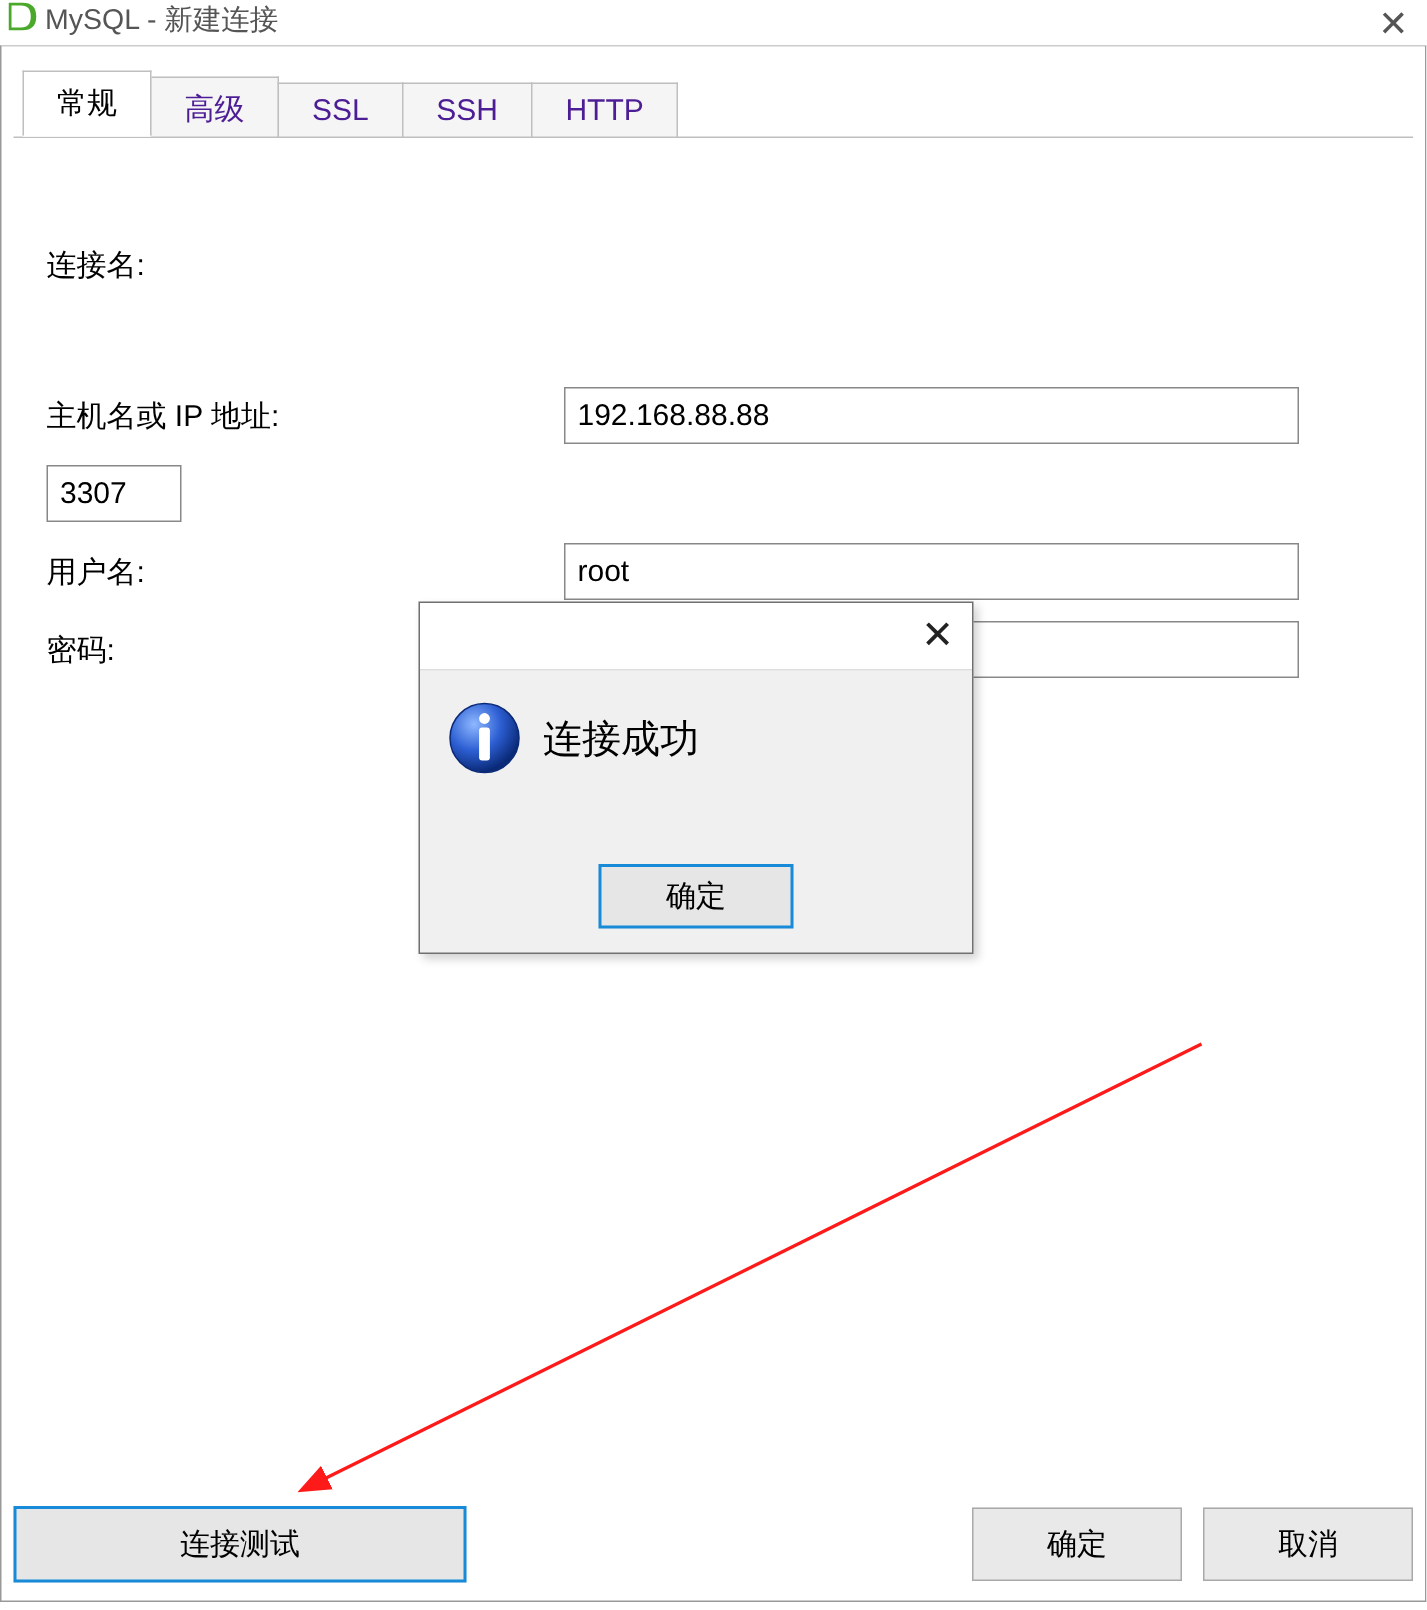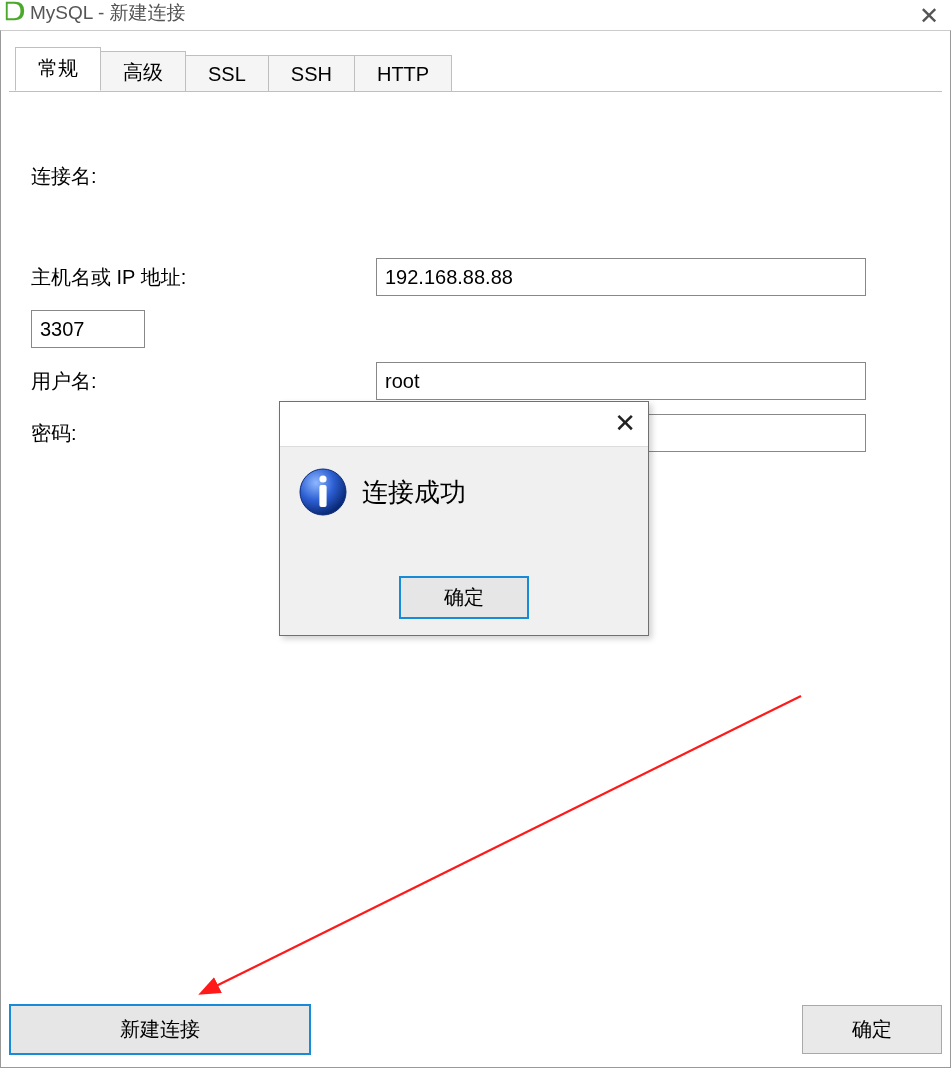--- a/index.html
+++ b/index.html
@@ -53,21 +53,21 @@
     left: 14px;
     top: 20px;
     display: flex;
     align-items: flex-end;
     height: 40px;
   }
   .tab {
     border: 1px solid #bfbfbf;
     border-bottom: none;
     background: #f5f5f5;
-    color: #000000;
+    color: #4c1d95;
     padding: 7px 22px 6px 22px;
     font-size: 20px;
     margin-right: -1px;
     cursor: default;
     position: relative;
     top: 1px;
   }
   .tab.active {
     background: #fff;
     border-bottom: 1px solid #fff;
@@ -105,21 +105,21 @@
   .form-row input {
     border: 1px solid #888;
     font-size: 20px;
     padding: 5px 8px;
     height: 38px;
     width: 490px;
     background: #fff;
     outline: none;
     font-family: inherit;
   }
-  .form-row input.port { width: 114px; }
+  .form-row input.port { width: 90px; }
 
   
   .bottom-bar {
     position: absolute;
     left: 8px; right: 8px; bottom: 12px;
     display: flex;
     align-items: center;
   }
   .btn {
     border: 1px solid #a9a9a9;
@@ -285,18 +285,19 @@
         </svg>
       </span>
       <span class="popup-text">连接成功</span>
     </div>
     <div class="popup-footer">
       <button type="button" class="popup-ok">确定</button>
     </div>
   </div>
 
   <div class="bottom-bar">
-    <button type="button" class="btn btn-test">新建连接</button>
+    <button type="button" class="btn btn-test">连接测试</button>
     <div class="spacer"></div>
     <button type="button" class="btn btn-ok">确定</button>
+    <button type="button" class="btn btn-cancel">取消</button>
   </div>
 
 </div>
 
 </body></html>

